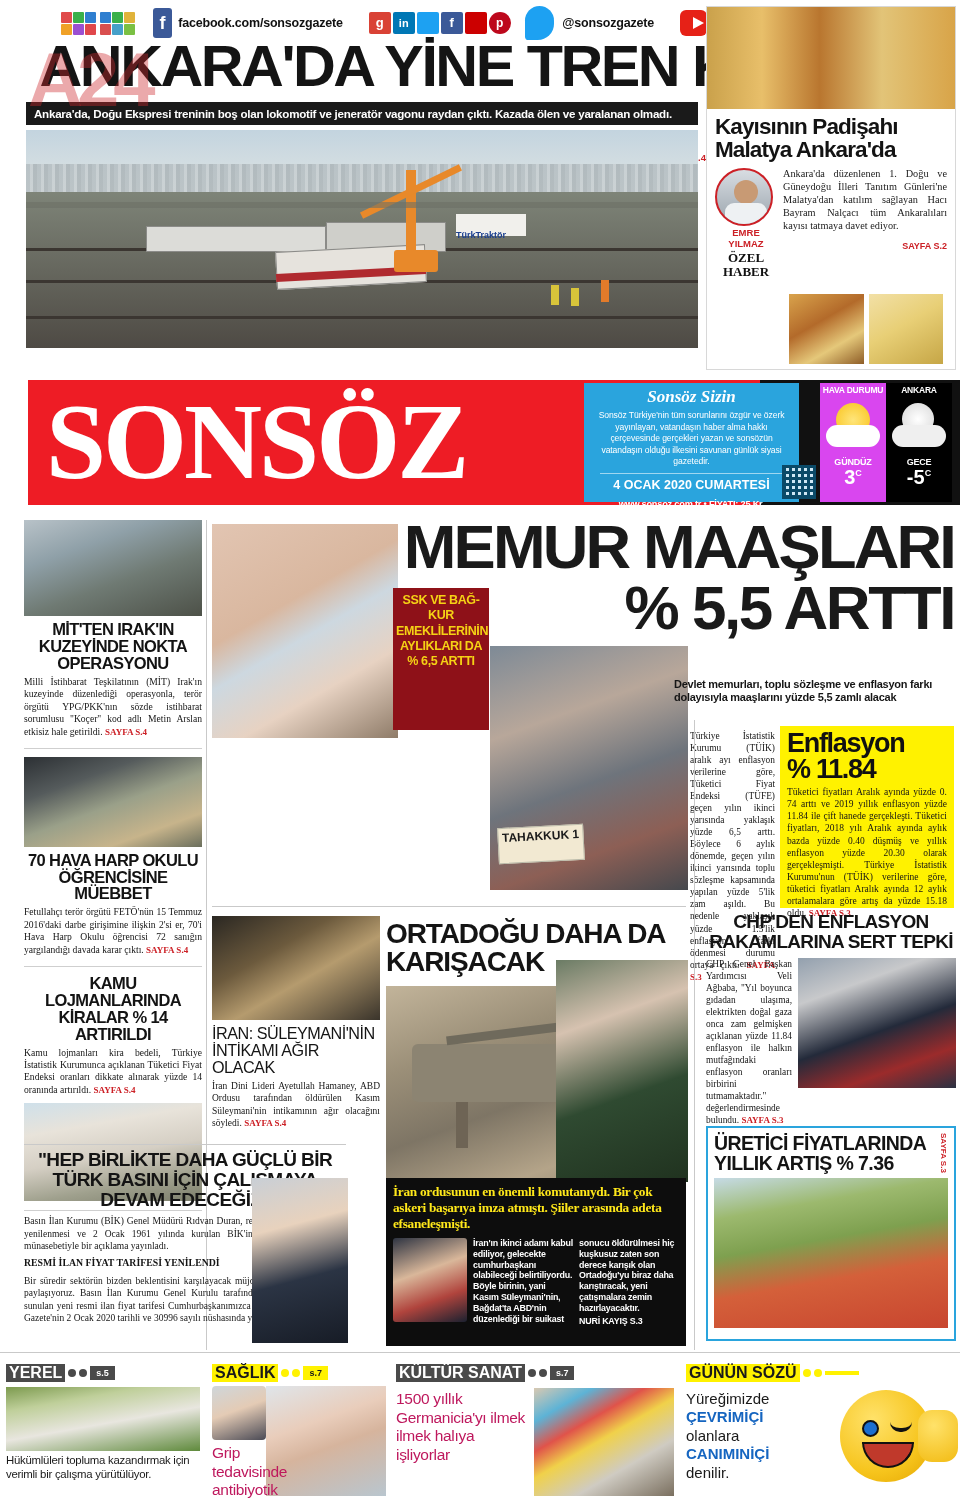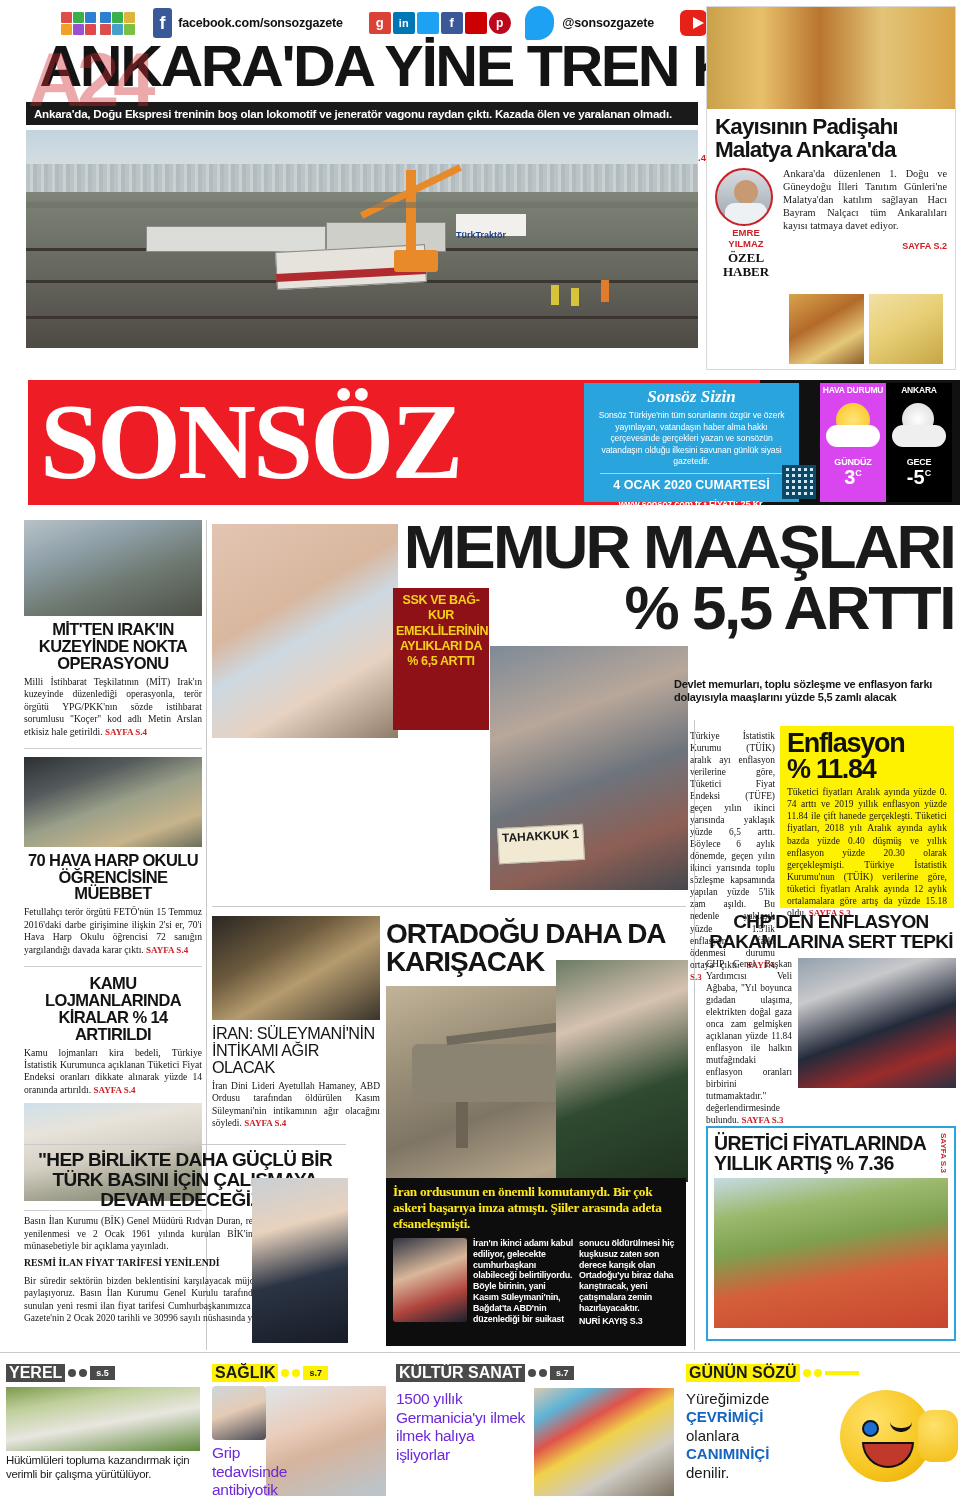--- a/index.html
+++ b/index.html
@@ -73,21 +73,21 @@
   .kozel{font-family:"Liberation Serif",serif;font-weight:700;font-size:13px;text-align:center;line-height:1.05;color:#111;margin-top:1px;}
   .kayisi-text{font-family:"Liberation Serif",serif;font-size:10.3px;line-height:1.26;color:#1a1a1a;text-align:justify;flex:1;}
   .kayisi-imgs{display:flex;gap:5px;padding:5px 8px 0 8px;}
   .kimg{height:70px;flex:1;}
 
   
   .masthead{position:absolute;left:0;top:375px;width:960px;height:140px;}
   .mast-red{position:absolute;left:28px;top:5px;width:860px;height:125px;background:#ee1c25;}
   .mast-black{position:absolute;left:650px;top:5px;width:300px;height:125px;background:#111;
     clip-path:polygon(22% 0,100% 0,100% 100%,0 100%,28% 62%,16% 30%);}
-  .mast-word{position:absolute;left:40px;top:12px;font-family:"Liberation Serif",serif;
+  .mast-word{position:absolute;left:46px;top:12px;font-family:"Liberation Serif",serif;
      font-weight:700;font-size:108px;line-height:110px;color:#fff;letter-spacing:-3px;}
   .slogan-box{position:absolute;left:584px;top:8px;width:215px;height:119px;background:#2aa4dd;padding:4px 6px;}
   .slogan-t{font-family:"Liberation Serif",serif;font-style:italic;font-weight:700;font-size:17px;color:#fff;text-align:center;}
   .slogan-p{font-size:8.6px;line-height:1.34;color:#fff;text-align:center;margin-top:3px;letter-spacing:-0.1px;}
   .slogan-rule{height:1px;background:#9fd7f0;margin:5px 10px 4px;}
   .slogan-date{font-size:12.5px;font-weight:700;color:#fff;text-align:center;}
   .slogan-url{font-size:9.2px;font-weight:700;color:#fff;text-align:center;margin-top:7px;letter-spacing:-.2px;}
   .qr{position:absolute;left:782px;top:90px;width:34px;height:34px;
      background:
       repeating-linear-gradient(0deg,#0a4a68 0 3px,transparent 3px 6px),
@@ -185,21 +185,21 @@
   .sb-head{display:flex;align-items:center;gap:3px;height:22px;}
   .sb-ch{font-weight:900;font-size:16px;color:#fff;background:#4a4a4a;padding:1px 3px;line-height:1.02;}
   .sb-ch.y{background:#fff200;color:#1a1a1a;}
   .sb-dots{display:flex;gap:3px;align-items:center;}
   .sb-dot{width:8px;height:8px;border-radius:50%;background:#4a4a4a;}
   .sb-dot.y{background:#fff200;}
   .sb-pg{font-size:9px;font-weight:900;color:#fff;background:#4a4a4a;padding:2px 6px;}
   .sb-pg.y{background:#fff200;color:#1a1a1a;}
   .sb-ph{width:100%;height:64px;margin-top:3px;}
   .sb-txt{font-size:11.4px;line-height:1.22;color:#1a1a1a;margin-top:3px;letter-spacing:-.25px;}
-  .sb-big{font-size:15.5px;line-height:1.2;color:#6d28d9;letter-spacing:-.3px;}
+  .sb-big{font-size:15.5px;line-height:1.2;color:#be185d;letter-spacing:-.3px;}
   .emoji{position:absolute;right:28px;top:32px;width:92px;height:92px;border-radius:50%;
     background:radial-gradient(circle at 36% 32%,#ffe26a,#f6c41c 62%,#e3a400 100%);}
   .emoji .eye{position:absolute;left:22px;top:30px;width:17px;height:17px;border-radius:50%;background:#1c6fd0;border:2px solid #111;}
   .emoji .wink{position:absolute;right:20px;top:32px;width:22px;height:10px;border-bottom:4px solid #111;border-radius:0 0 14px 14px;}
   .emoji .mouth{position:absolute;left:22px;top:52px;width:52px;height:26px;border-radius:0 0 30px 30px;background:#c0392b;border:2px solid #111;}
   .hand{position:absolute;right:2px;top:52px;width:40px;height:52px;border-radius:14px;
     background:radial-gradient(circle at 40% 30%,#ffe26a,#f2bb13);}
   .gs-txt{font-size:15px;line-height:1.23;color:#1a1a1a;margin-top:6px;}
   .gs-txt b{color:#1565c0;}
   .kul-ph{position:absolute;right:6px;top:30px;width:140px;height:108px;

